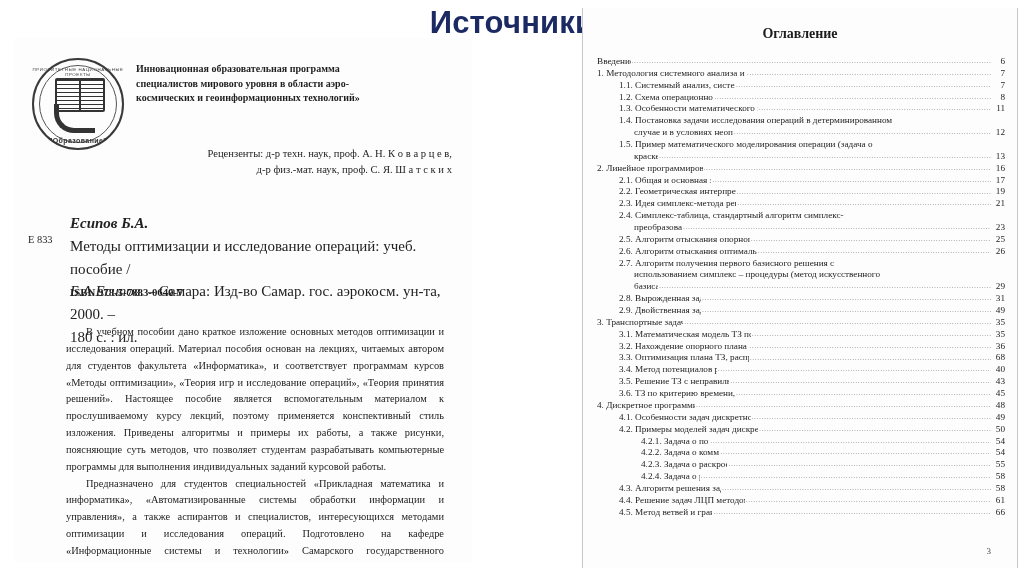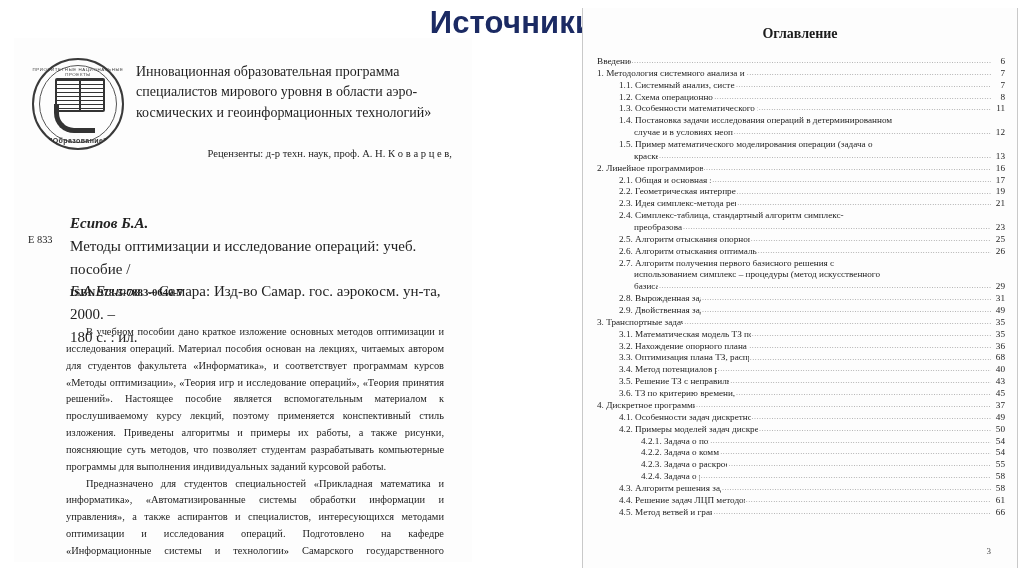--- a/index.html
+++ b/index.html
@@ -131,22 +131,22 @@
     letter-spacing: 0.6px;
   }
   #emblem .arc-top { top: 9px; }
 
   
   #program-title {
     position: absolute;
     left: 122px;
     top: 24px;
     width: 310px;
-    font-weight: normal;
-    font-size: 14px;
+    font-weight: bold;
+    font-size: 10px;
     line-height: 1.45;
     color: #1f1f1f;
   }
   #program-title div { white-space: nowrap; }
 
   #reviewers {
     position: absolute;
     left: 48px;
     top: 108px;
     width: 390px;
@@ -281,20 +281,21 @@
   </div>
 
   <div id="program-title">
     <div>Инновационная образовательная программа</div>
     <div>специалистов мирового уровня в области аэро-</div>
     <div>космических и геоинформационных технологий»</div>
   </div>
 
   <div id="reviewers">
     <div>Рецензенты: д-р техн. наук, проф. А. Н. К о в а р ц е в,</div>
+    <div>д-р физ.-мат. наук, проф. С. Я. Ш а т с к и х</div>
   </div>
 
   <div id="catalog-code">Е 833</div>
 
   <div id="biblio">
     <div class="author-line">Есипов Б.А.</div>
     <div class="title-line"><b>Методы оптимизации и исследование операций</b><span>: учеб. пособие /</span></div>
     <div class="imprint-line"><i>Б.А.Есипов.</i><span> – Самара: Изд-во Самар. гос. аэрокосм. ун-та, 2000. –</span></div>
     <div>180 с. : ил.</div>
   </div>
@@ -442,21 +443,21 @@
         <span class="pg">43</span>
       </div>
       <div class="toc-row lvl1">
         <span class="lbl">3.6. ТЗ по критерию времени, типы критериев</span>
         <span class="dots">...............................................................................................................................................................</span>
         <span class="pg">45</span>
       </div>
       <div class="toc-row lvl0">
         <span class="lbl">4. Дискретное программирование</span>
         <span class="dots">...............................................................................................................................................................</span>
-        <span class="pg">37</span>
+        <span class="pg">48</span>
       </div>
       <div class="toc-row lvl1">
         <span class="lbl">4.1. Особенности задач дискретного программирования</span>
         <span class="dots">...............................................................................................................................................................</span>
         <span class="pg">49</span>
       </div>
       <div class="toc-row lvl1">
         <span class="lbl">4.2. Примеры моделей задач дискретного программирования</span>
         <span class="dots">...............................................................................................................................................................</span>
         <span class="pg">50</span>

